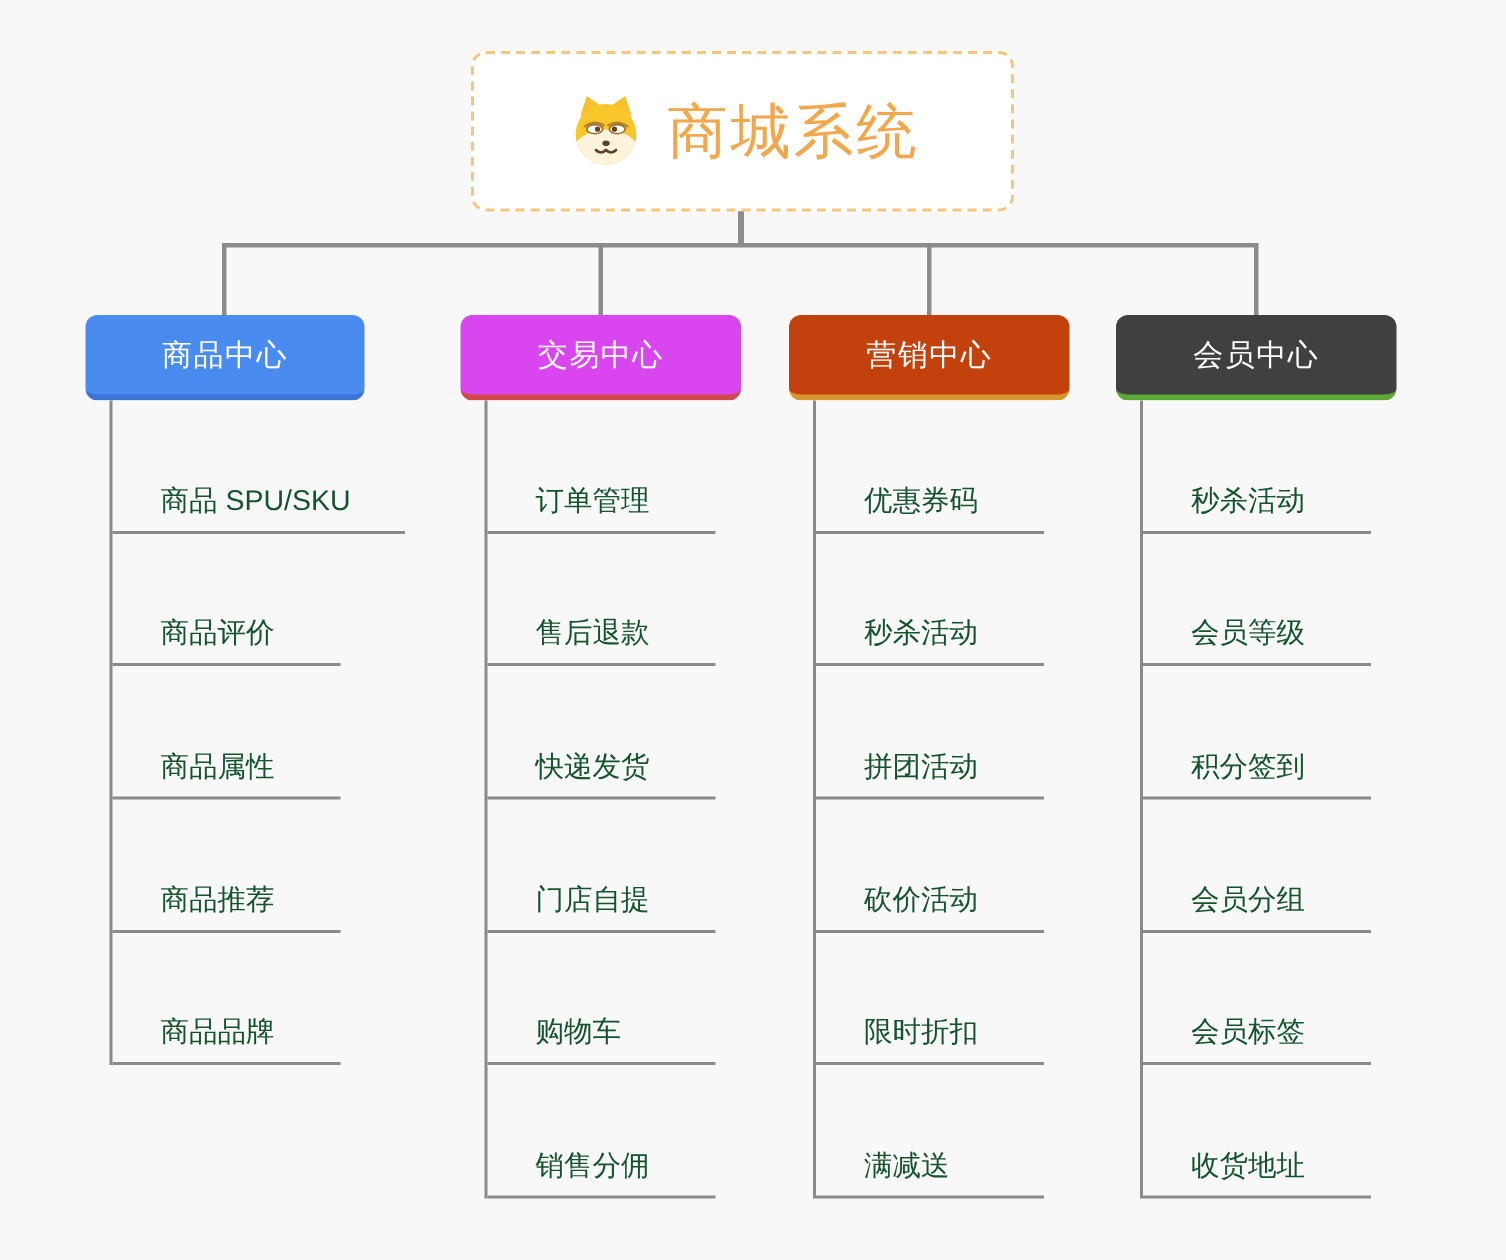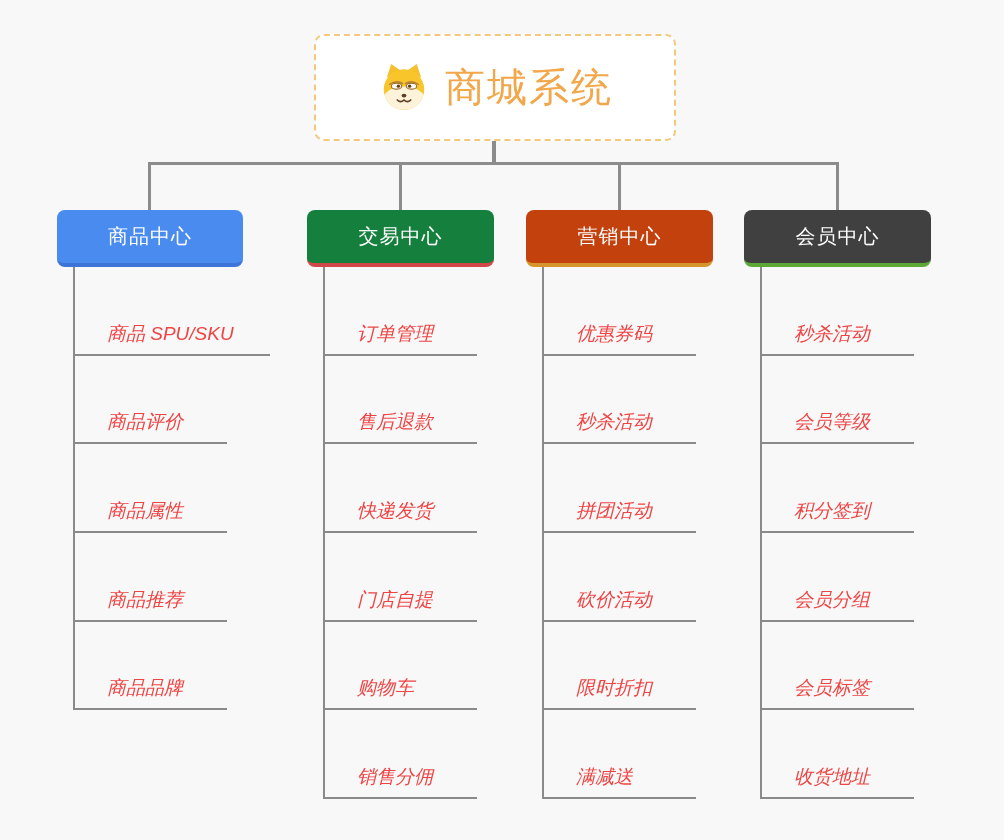--- a/index.html
+++ b/index.html
@@ -75,24 +75,23 @@
   .leaf{
     box-sizing:border-box;
     height:88.7px;
     min-width:152px;
     width:fit-content;
     display:flex;
     align-items:flex-end;
     padding:0 36px 7px 32px;
     border-bottom:2px solid #8a8a8a;
     font-size:19px;
-    color:#ef4444;
+    color:#14532d;
     white-space:nowrap;
     cursor:pointer;
-    font-style:italic;
   }
 </style>
 </head>
 <body>
 
 <div class="canvas">
 
   <div class="cline root-stub"></div>
   <div class="cline hbar"></div>
   <div class="cline drop drop-0"></div>
@@ -128,21 +127,21 @@
     <div class="children">
       <div class="leaf">商品 SPU/SKU</div>
       <div class="leaf">商品评价</div>
       <div class="leaf">商品属性</div>
       <div class="leaf">商品推荐</div>
       <div class="leaf">商品品牌</div>
     </div>
   </div>
 
   <div class="branch b1">
-    <div class="branch-box" style="background-color: #15803d; border-bottom-color: rgb(208, 72, 72);">交易中心</div>
+    <div class="branch-box" style="background-color: #d946ef; border-bottom-color: rgb(208, 72, 72);">交易中心</div>
     <div class="children">
       <div class="leaf">订单管理</div>
       <div class="leaf">售后退款</div>
       <div class="leaf">快递发货</div>
       <div class="leaf">门店自提</div>
       <div class="leaf">购物车</div>
       <div class="leaf">销售分佣</div>
     </div>
   </div>
 

